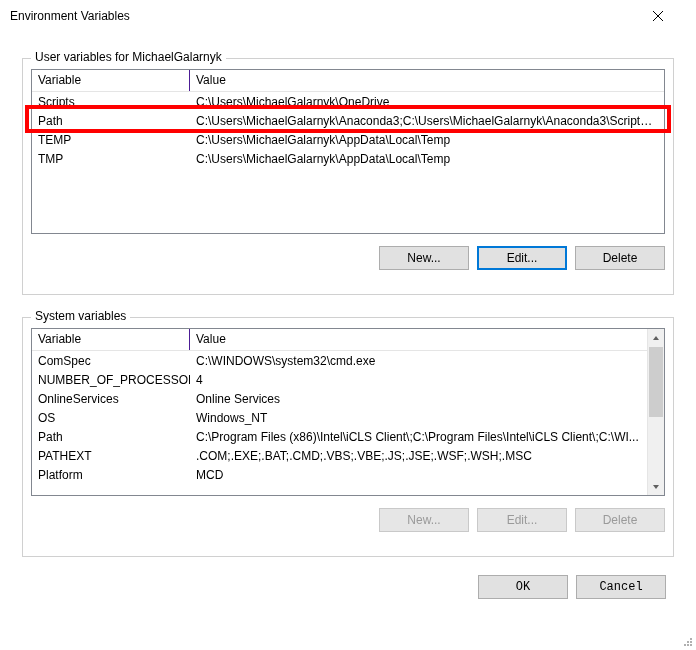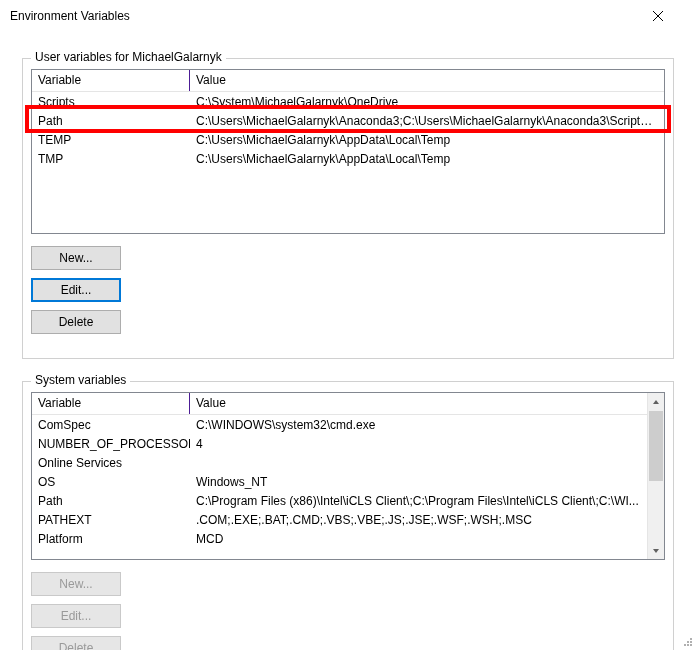--- a/index.html
+++ b/index.html
@@ -14,21 +14,21 @@
     .groupbox-legend { position: absolute; top: -9px; left: 8px; background: #fff; padding: 0 4px; font-size: 12px; color: #000; }
     .list-wrap { position: relative; }
     .list { border: 1px solid #828790; background: #fff; height: 165px; overflow: hidden; position: relative; }
     .list-header { display: flex; height: 22px; border-bottom: 1px solid #e5e5e5; background: #fff; }
     .col-variable { width: 158px; padding: 3px 6px; font-size: 12px; color: #000; border-right: 1px solid #4c1d95; white-space: nowrap; overflow: hidden; }
     .col-value { flex: 1; padding: 3px 6px; font-size: 12px; color: #000; white-space: nowrap; overflow: hidden; text-overflow: ellipsis; }
     .list-body { overflow: hidden; }
     .row { display: flex; height: 19px; }
     .row .col-variable, .row .col-value { border-right: none; }
     .highlight-box { position: absolute; border: 4px solid #f00; pointer-events: none; z-index: 5; }
-    .btn-row { display: flex; justify-content: flex-end; gap: 8px; margin-top: 12px; flex-direction: column; }
+    .btn-row { display: flex; justify-content: flex-end; gap: 8px; margin-top: 12px; }
     .btn { width: 90px; height: 24px; font-size: 12px; background: #e1e1e1; border: 1px solid #adadad; color: #000; display: flex; align-items: center; justify-content: center; cursor: pointer; }
     .btn.default { border: 2px solid #0078d7; }
     .btn.disabled { color: #9a9a9a; background: #e6e6e6; border-color: #c9c9c9; cursor: default; }
     .sys-list { border: 1px solid #828790; background: #fff; height: 168px; display: flex; }
     .sys-body-wrap { flex: 1; overflow: hidden; }
     .scrollbar { width: 17px; background: #f0f0f0; position: relative; border-left: 1px solid #e5e5e5; }
     .scroll-arrow { height: 17px; width: 100%; display: flex; align-items: center; justify-content: center; background: #f0f0f0; }
     .scroll-arrow svg { width: 8px; height: 8px; fill: #606060; }
     .scroll-thumb { position: absolute; left: 1px; right: 1px; top: 18px; height: 70px; background: #cdcdcd; }
     .dialog-btns { display: flex; justify-content: flex-end; gap: 8px; margin: 18px 14px 6px 0; font-family: Liberation Mono, monospace; }
@@ -57,21 +57,21 @@
 
       <div class="list-wrap">
         <div class="list">
           <div class="list-header">
             <div class="col-variable">Variable</div>
             <div class="col-value">Value</div>
           </div>
           <div class="list-body">
             <div class="row">
               <div class="col-variable">Scripts</div>
-              <div class="col-value">C:\System\MichaelGalarnyk\OneDrive</div>
+              <div class="col-value">C:\Users\MichaelGalarnyk\OneDrive</div>
             </div>
             <div class="row">
               <div class="col-variable">Path</div>
               <div class="col-value">C:\Users\MichaelGalarnyk\Anaconda3;C:\Users\MichaelGalarnyk\Anaconda3\Scripts;...</div>
             </div>
             <div class="row">
               <div class="col-variable">TEMP</div>
               <div class="col-value">C:\Users\MichaelGalarnyk\AppData\Local\Temp</div>
             </div>
             <div class="row">
@@ -102,20 +102,21 @@
           <div class="list-body">
             <div class="row">
               <div class="col-variable">ComSpec</div>
               <div class="col-value">C:\WINDOWS\system32\cmd.exe</div>
             </div>
             <div class="row">
               <div class="col-variable">NUMBER_OF_PROCESSORS</div>
               <div class="col-value">4</div>
             </div>
             <div class="row">
+              <div class="col-variable">OnlineServices</div>
               <div class="col-value">Online Services</div>
             </div>
             <div class="row">
               <div class="col-variable">OS</div>
               <div class="col-value">Windows_NT</div>
             </div>
             <div class="row">
               <div class="col-variable">Path</div>
               <div class="col-value">C:\Program Files (x86)\Intel\iCLS Client\;C:\Program Files\Intel\iCLS Client\;C:\WI...</div>
             </div>

